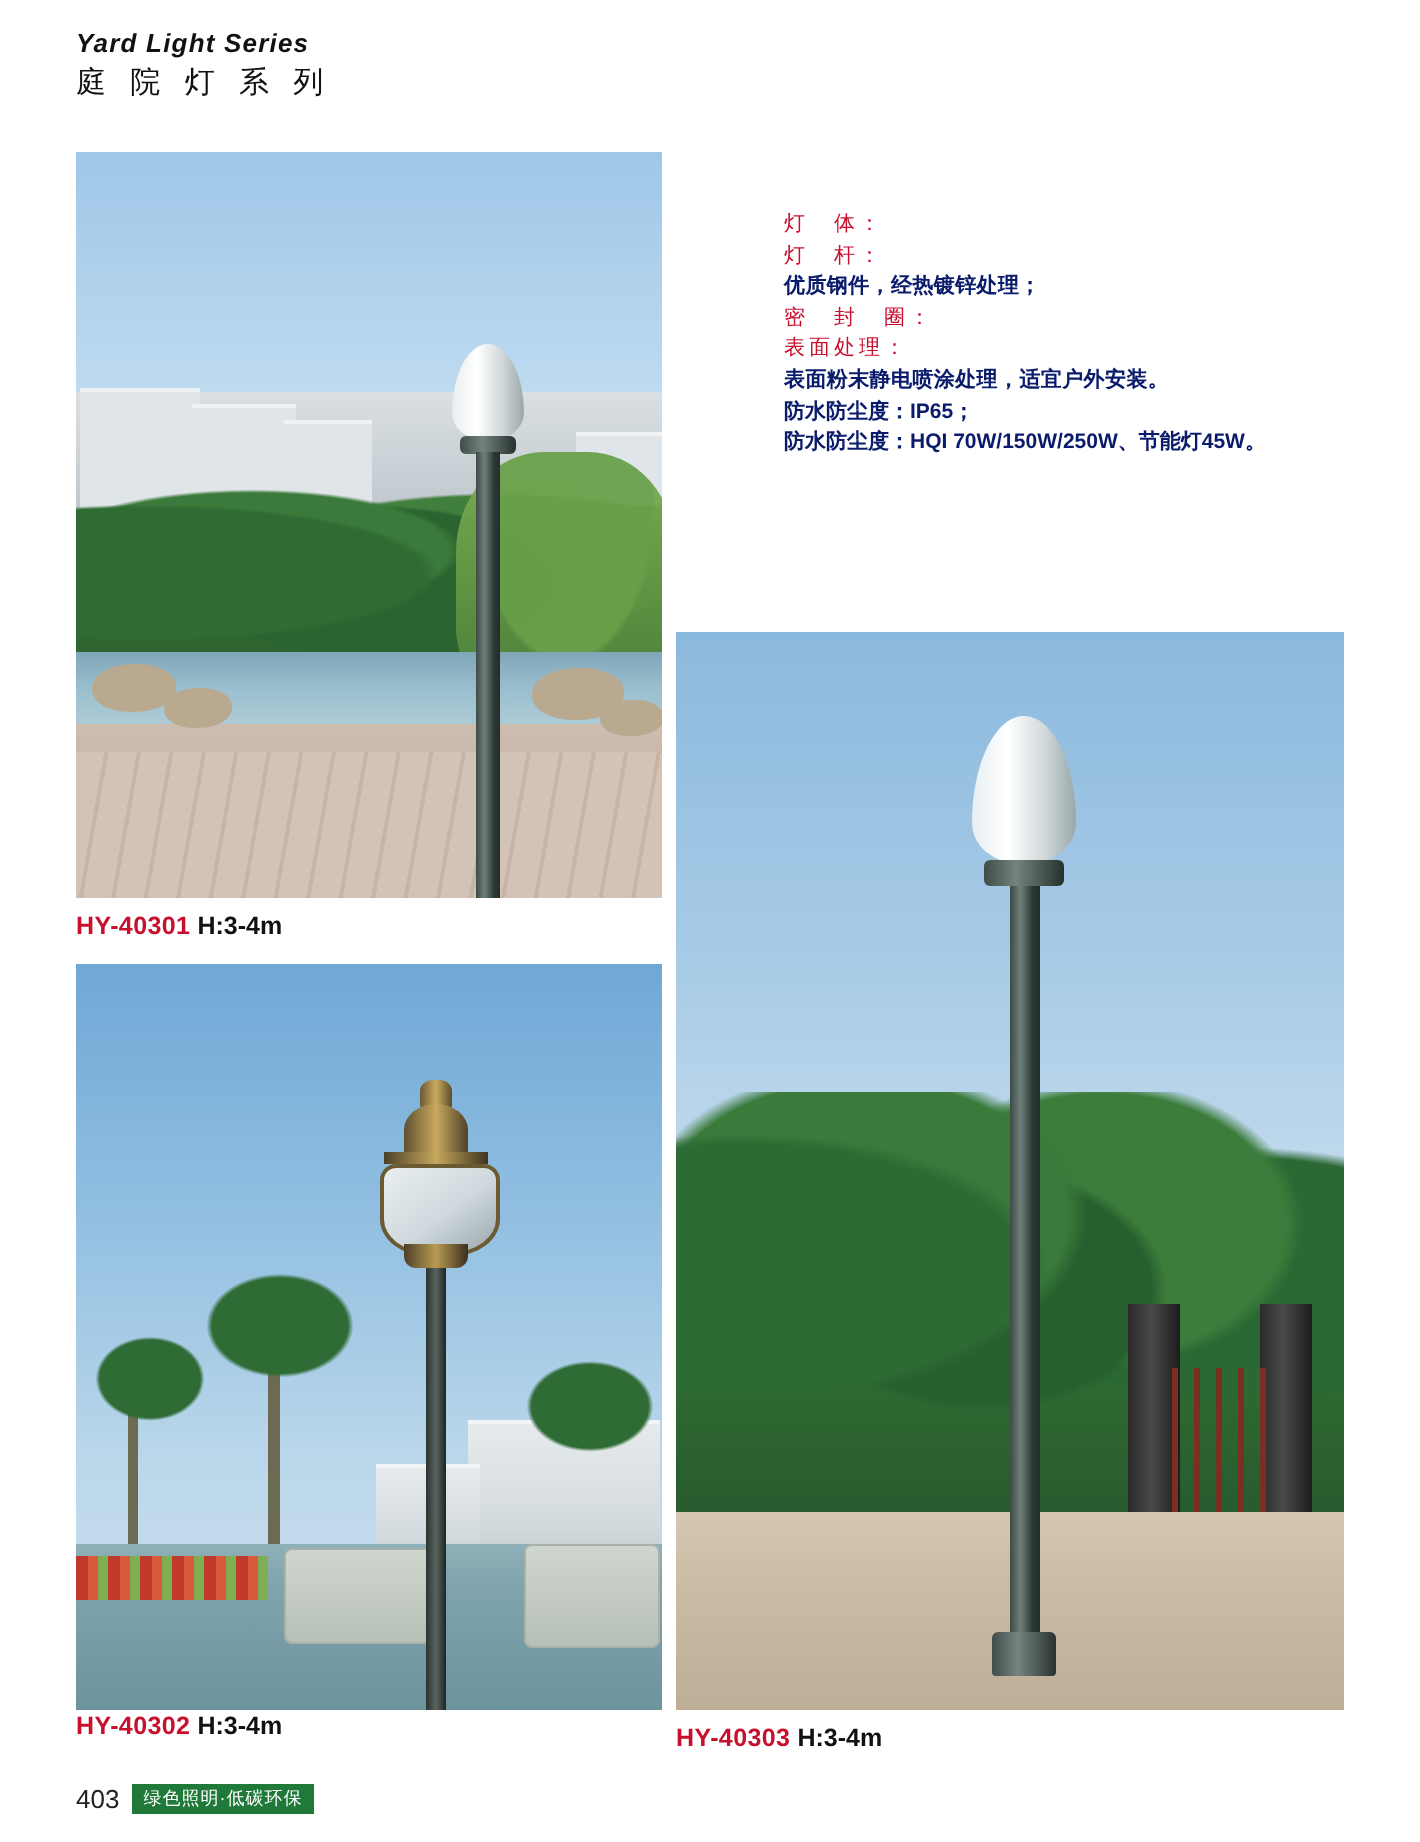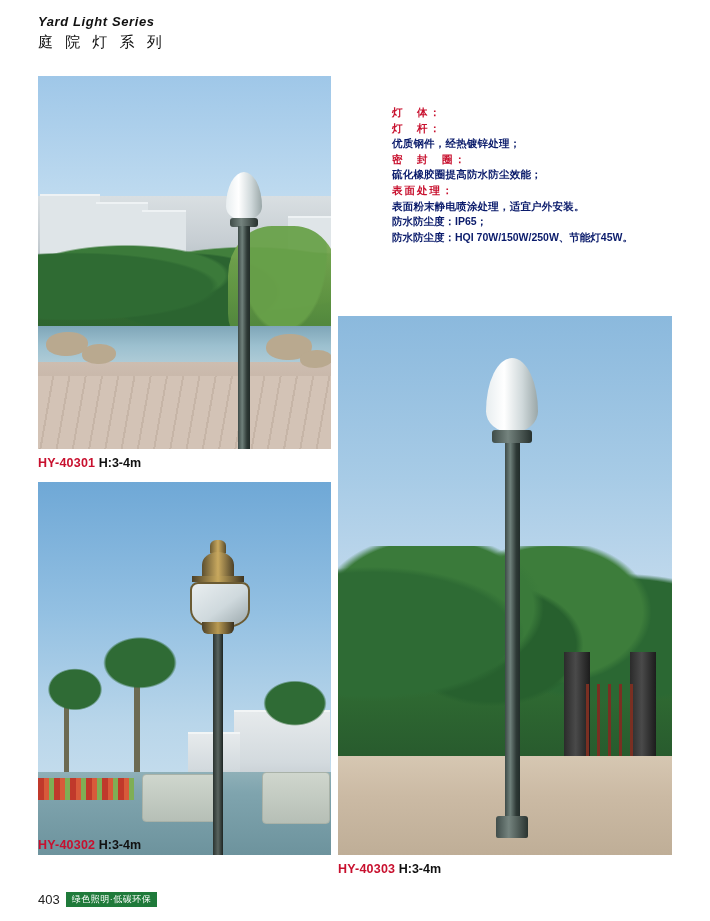--- a/index.html
+++ b/index.html
@@ -46,21 +46,21 @@
     top: 104px;
     width: 300px;
   }
   .spec-row {
     line-height: 14.6px;
     white-space: nowrap;
   }
   .spec-label {
     color: #c8102e;
     font-size: 10.5px;
-    font-weight: bold;
+    font-weight: normal;
     letter-spacing: 2px;
   }
   .spec-text {
     color: #0a1b6b;
     font-size: 10.5px;
     font-weight: bold;
     letter-spacing: 0.2px;
   }
   .spec-text-plain {
     color: #0a1b6b;
@@ -248,21 +248,21 @@
   .caption .code {
     color: #c8102e;
     font-weight: bold;
     letter-spacing: 0.2px;
   }
   .caption .size {
     color: #111111;
     font-weight: bold;
   }
   #cap-40301 { left: 38px; top: 456px; }
-  #cap-40302 { left: 38px; top: 838px; }
+  #cap-40302 { left: 38px; top: 856px; }
   #cap-40303 { left: 338px; top: 862px; }
 
   
   .footer {
     position: absolute;
     left: 38px;
     top: 892px;
     display: flex;
     align-items: center;
   }
@@ -287,21 +287,20 @@
 <div class="page-header">
   <div class="header-en">Yard Light Series</div>
   <div class="header-cn">庭 院 灯 系 列</div>
 </div>
 
 <div class="spec-block">
   <div class="spec-row"><span class="spec-label">灯　体：</span></div>
   <div class="spec-row"><span class="spec-label">灯　杆：</span></div>
   <div class="spec-row"><span class="spec-text">优质钢件，经热镀锌处理；</span></div>
   <div class="spec-row"><span class="spec-label">密　封　圈：</span></div>
-  <div class="spec-row"><span class="spec-text">硫化橡胶圈提高防水防尘效能；</span></div>
   <div class="spec-row"><span class="spec-label">表面处理：</span></div>
   <div class="spec-row"><span class="spec-text">表面粉末静电喷涂处理，适宜户外安装。</span></div>
   <div class="spec-row"><span class="spec-text-plain">防水防尘度：IP65；</span></div>
   <div class="spec-row"><span class="spec-text-plain">防水防尘度：HQI 70W/150W/250W、节能灯45W。</span></div>
 </div>
 
 <div class="photo" id="photo-40301">
   <div class="sky"></div>
   <div class="p1-skyline"></div>
   <div class="p1-building" style="left:2px;  top:118px; width:60px;  height:58px;"></div>

